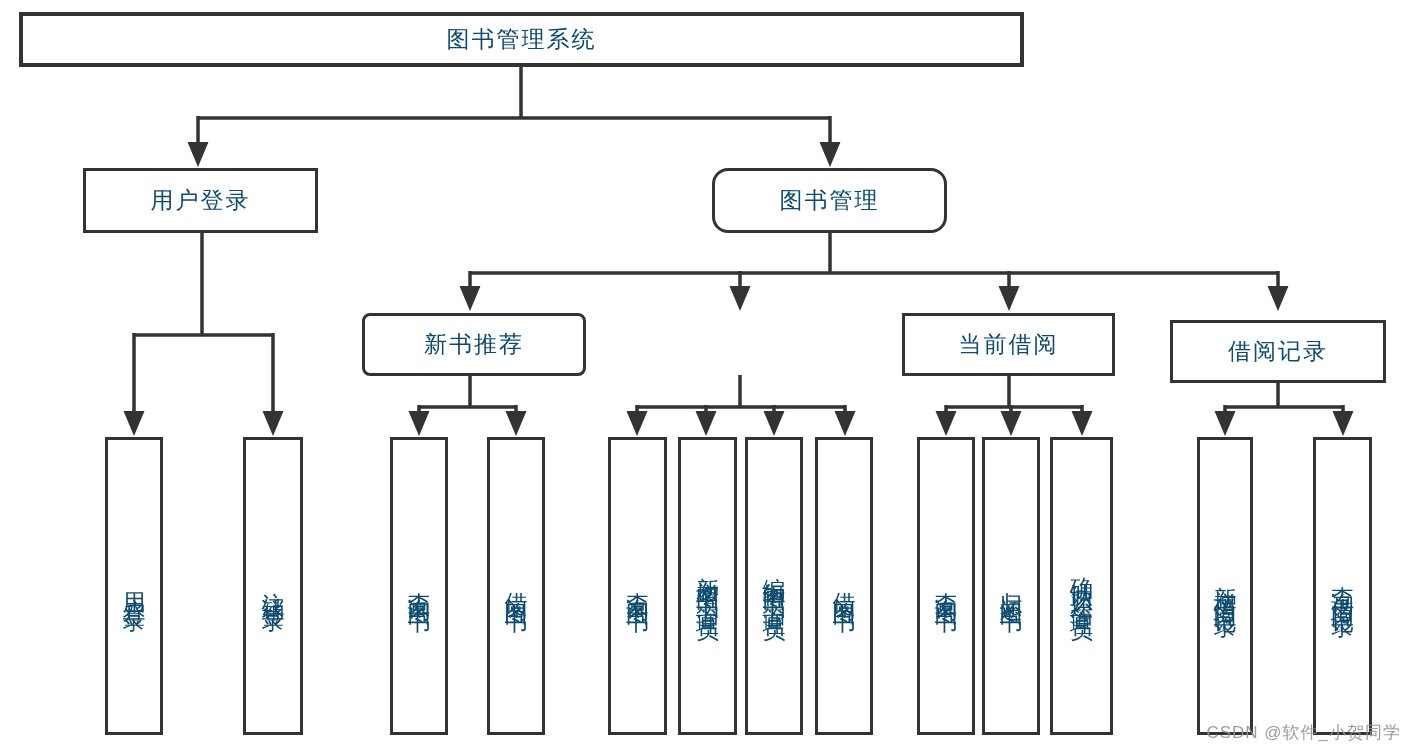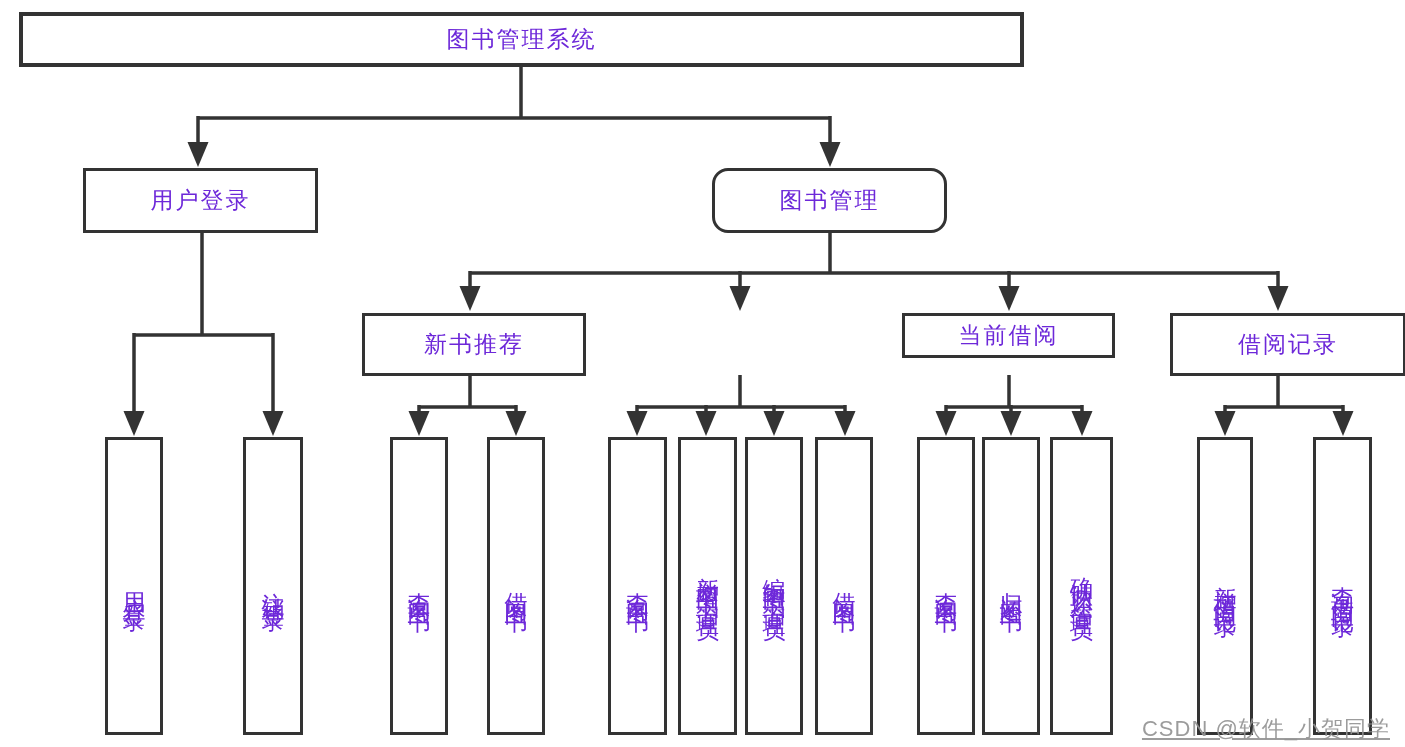--- a/index.html
+++ b/index.html
@@ -11,21 +11,21 @@
     overflow:hidden;
   }
   .box{
     position:absolute;
     box-sizing:border-box;
     border:3px solid #333;
     background:#fff;
     display:flex;
     align-items:center;
     justify-content:center;
-    color:#6d28d9;
+    color:#0c4a6e;
     z-index:2;
     text-align:center;
   }
   .box.root{border-width:4px;font-size:24px;letter-spacing:2px;}
   .box.h{font-size:23px;letter-spacing:2px;}
   .box.v{
     writing-mode:vertical-rl;
     text-orientation:mixed;
     font-size:23px;
     letter-spacing:6px;
@@ -33,28 +33,27 @@
     padding:4px 0;
   }
   #connectors{
     position:absolute;left:0;top:0;width:1405px;height:747px;
     z-index:1;
   }
   #connectors path{stroke:#333;stroke-width:3.5;fill:none;}
   #connectors use, #connectors polygon{fill:#333;stroke:none;}
   #watermark{
     position:absolute;
-    right:15px;
+    right:4px;
     bottom:3px;
-    font-size:22px;
+    font-size:17px;
     letter-spacing:1px;
     color:rgba(148,148,148,0.92);
     z-index:3;
     white-space:nowrap;
-    text-decoration:underline;
   }
 </style>
 </head>
 <body>
 
 <div id="stage">
 
   <svg id="connectors" viewBox="0 0 1405 747" xmlns="http://www.w3.org/2000/svg">
     <defs>
       <polygon id="arr" points="0,0 -10.5,-25 10.5,-25"></polygon>
@@ -92,23 +91,23 @@
     <path d="M1278 375 V407 M1225 407 H1343 M1225 405 V420 M1343 405 V420"></path>
     <use href="#arr" x="1225" y="436"></use>
     <use href="#arr" x="1343" y="436"></use>
   </svg>
 
   <div class="box root h" style="left:19px;top:12px;width:1005px;height:55px;">图书管理系统</div>
 
   <div class="box h" style="left:83px;top:168px;width:235px;height:65px;">用户登录</div>
   <div class="box h" style="left:712px;top:168px;width:235px;height:65px;border-radius:16px;">图书管理</div>
 
-  <div class="box h" style="left:362px;top:313px;width:224px;height:63px;">新书推荐</div>
-  <div class="box h" style="left:902px;top:313px;width:213px;height:45px;">当前借阅</div>
-  <div class="box h" style="left:1170px;top:313px;width:236px;height:63px;">借阅记录</div>
+  <div class="box h" style="left:362px;top:313px;width:224px;height:63px;border-radius:8px;">新书推荐</div>
+  <div class="box h" style="left:902px;top:313px;width:213px;height:63px;">当前借阅</div>
+  <div class="box h" style="left:1170px;top:320px;width:216px;height:63px;">借阅记录</div>
 
   <div class="box v" style="left:105px;top:437px;width:58px;height:298px;">用户登录</div>
   <div class="box v" style="left:243px;top:437px;width:60px;height:298px;">注销登录</div>
 
   <div class="box v" style="left:390px;top:437px;width:58px;height:298px;">查询图书</div>
   <div class="box v" style="left:487px;top:437px;width:58px;height:298px;">借阅图书</div>
 
   <div class="box v" style="left:608px;top:437px;width:59px;height:298px;">查询图书</div>
   <div class="box v" style="left:678px;top:437px;width:59px;height:298px;">新增图书（管理员）</div>
   <div class="box v" style="left:745px;top:437px;width:58px;height:298px;">编辑图书（管理员）</div>

